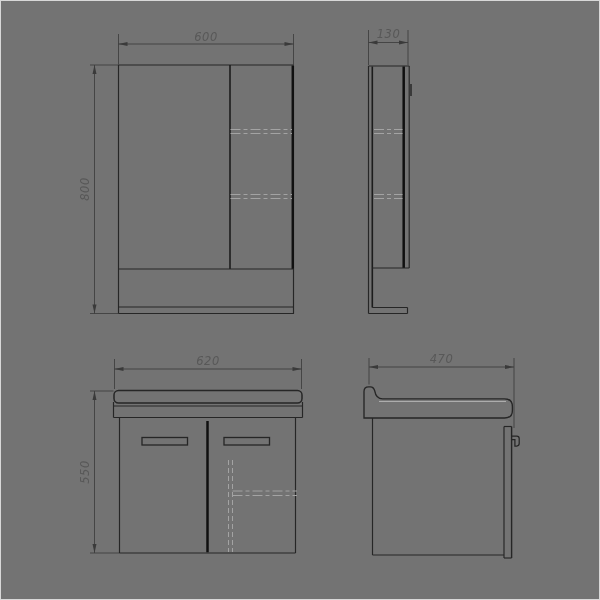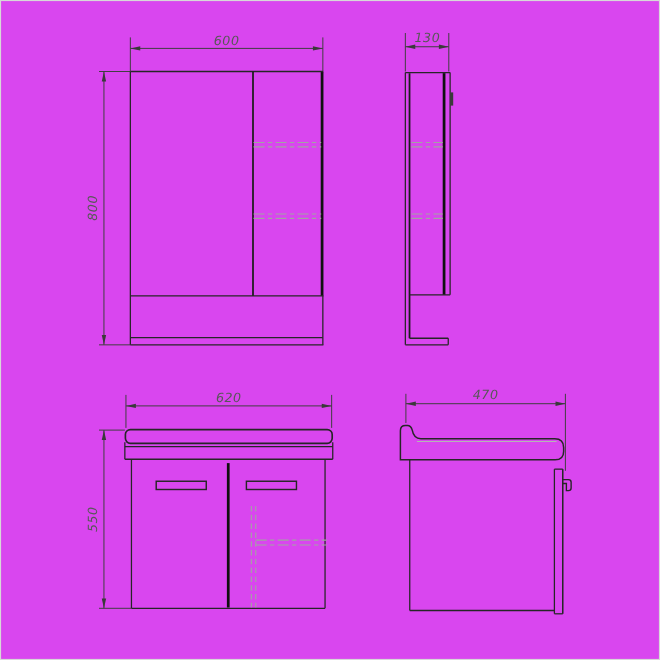--- a/index.html
+++ b/index.html
@@ -1,20 +1,20 @@
 <!DOCTYPE html>
 <html><head>
 <meta charset="utf-8">
 <style>
   html,body{margin:0;padding:0;background:#fff;}
   .canvas{
     position:relative;
     width:598px;height:598px;
     border:1px solid #d8d8d8;
-    background:#d946ef;
+    background:#737373;
     font-family:"DejaVu Sans",sans-serif;
     overflow:hidden;
   }
   svg{display:block;width:600px;height:600px;}
   .ln{stroke:#262626;stroke-width:1.15;fill:none;}
   .med{stroke:#1c1c1c;stroke-width:1.6;fill:none;}
   .thick{stroke:#101010;stroke-width:2.5;fill:none;}
   .hid{stroke:#a3a3a3;stroke-width:1;fill:none;stroke-dasharray:10 3 4 3;}
   .hidv{stroke:#a3a3a3;stroke-width:1;fill:none;stroke-dasharray:5 3;}
   .shade{stroke:#b4b4b4;stroke-width:1;fill:none;}

